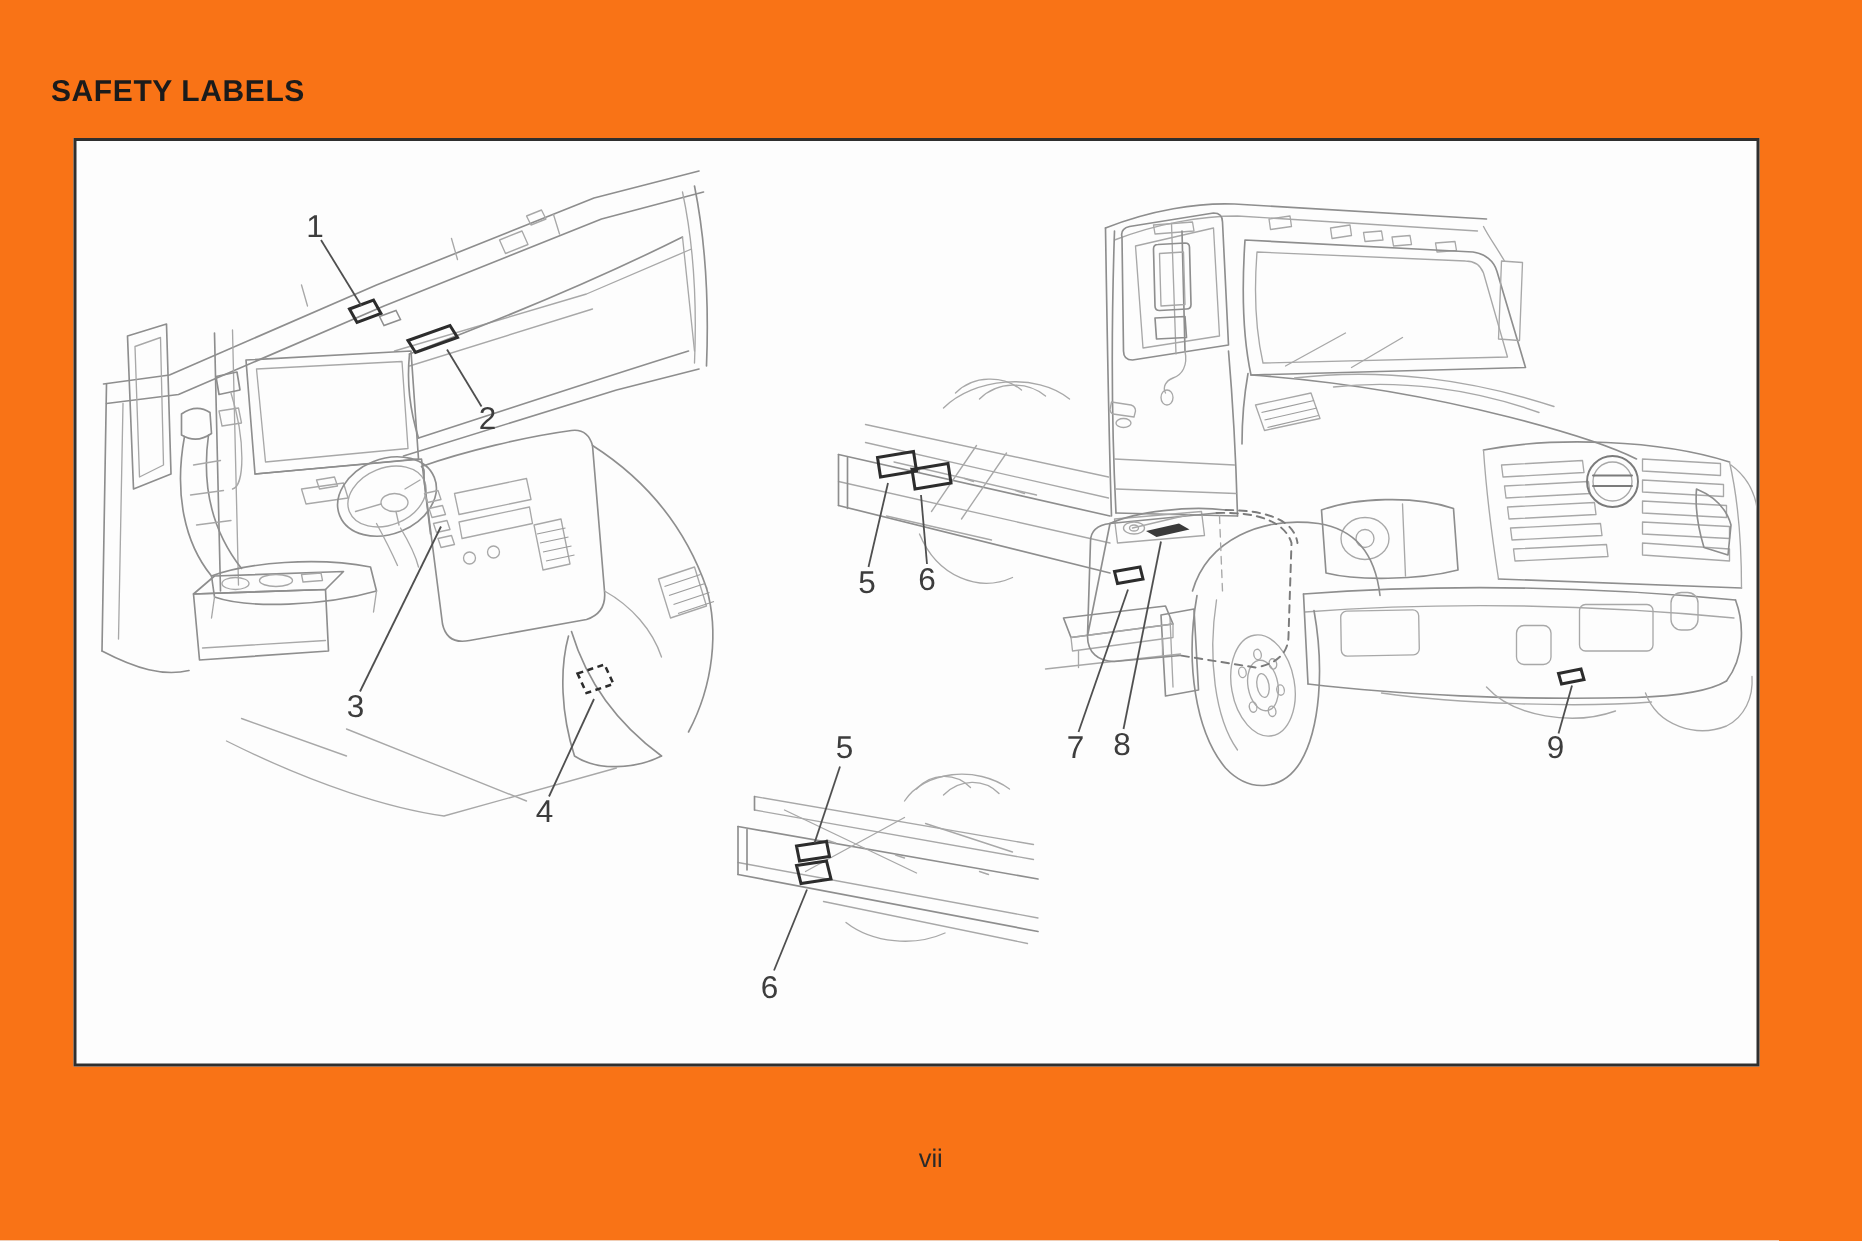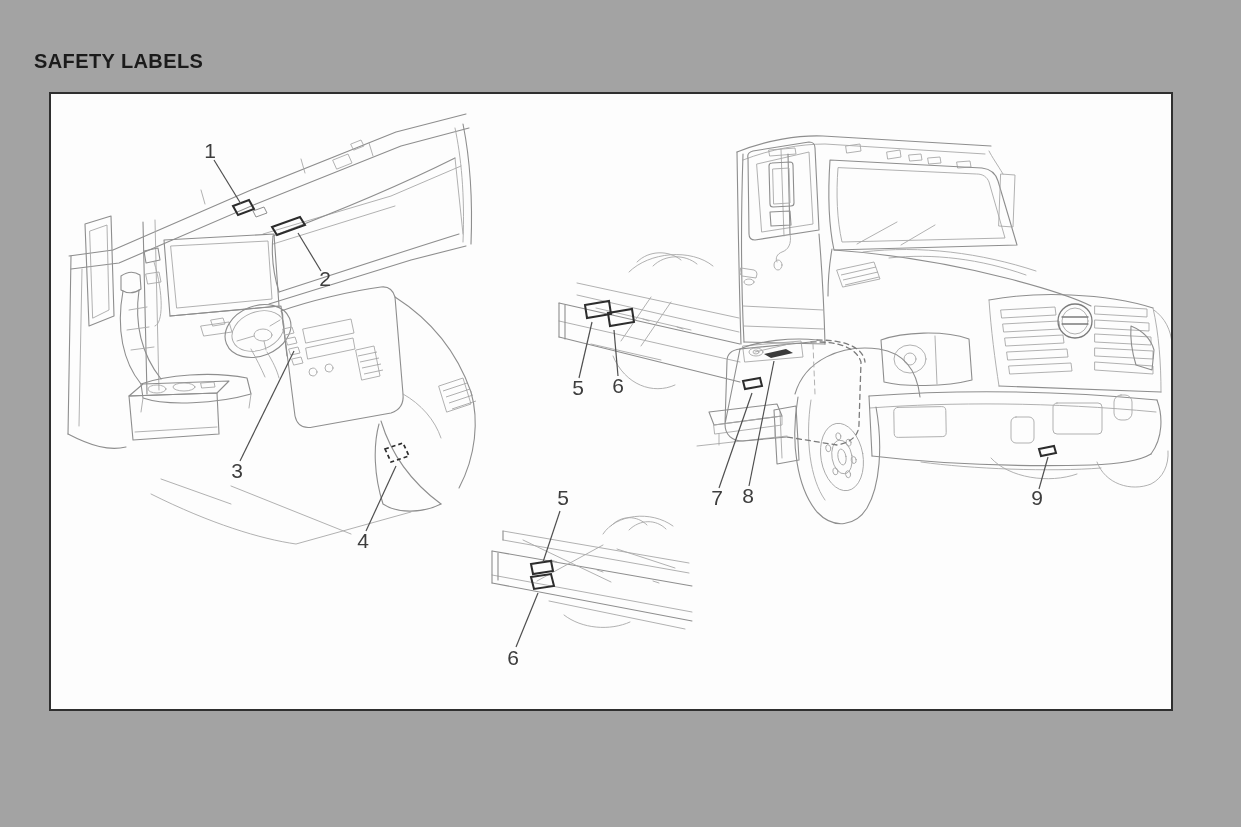--- a/index.html
+++ b/index.html
@@ -1,19 +1,19 @@
 <!DOCTYPE html>
 <html><head>
 <meta charset="utf-8">
 <style>
   html,body{margin:0;padding:0;background:#e8e8e8;}
   .page{
     position:relative;
     width:1241px;height:827px;
-    background:#a3a3a3;
+    background:#f97316;
     font-family:"Liberation Sans", sans-serif;
     overflow:hidden;
   }
   .page-title{
     position:absolute;left:34px;top:50px;
     font-size:20px;font-weight:700;letter-spacing:.4px;
     color:#1b1b1b;margin:0;
   }
   .figure-frame{
     position:absolute;left:49px;top:92px;
@@ -348,14 +348,15 @@
         <text class="callout-num" x="666" y="411">7</text>
         <text class="callout-num" x="697" y="409">8</text>
         <text class="callout-num" x="986" y="411">9</text>
         <text class="callout-num" x="512" y="411">5</text>
         <text class="callout-num" x="462" y="571">6</text>
       </g>
 
     </svg>
   </div>
 
+  <div class="page-number">vii</div>
 
 </div>
 
 </body></html>

